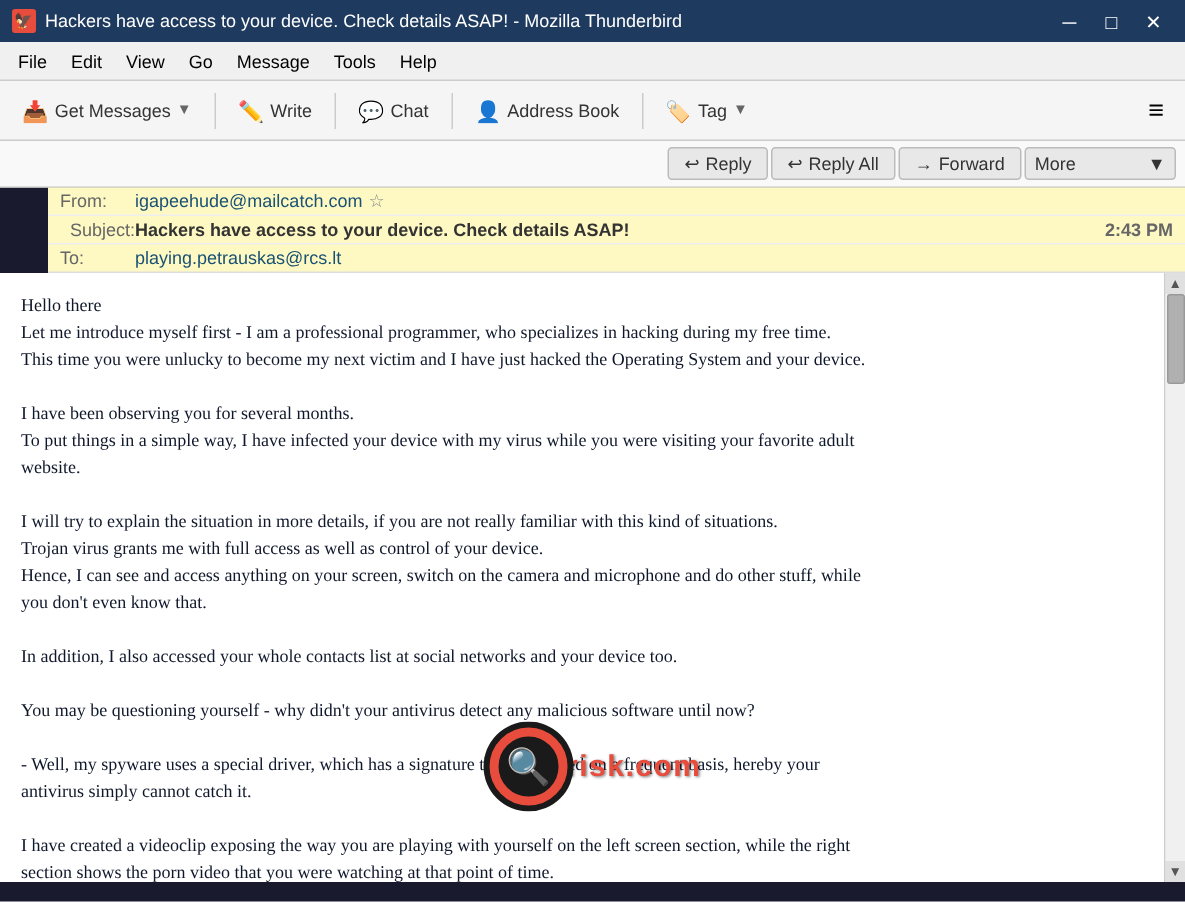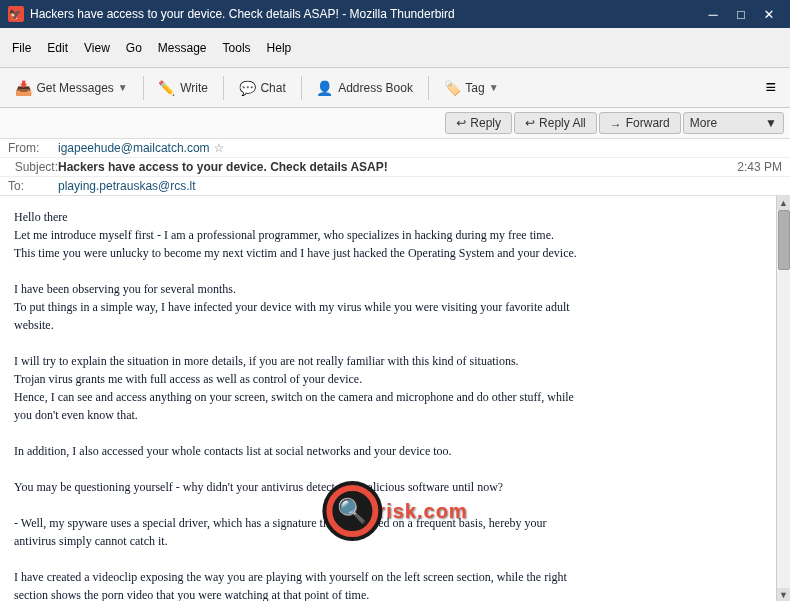--- a/index.html
+++ b/index.html
@@ -20,21 +20,21 @@
     .title-bar-icon { width: 16px; height: 16px; background: #e74c3c; border-radius: 2px; display: flex; align-items: center; justify-content: center; font-size: 10px; }
     .title-bar-controls { display: flex; gap: 2px; }
     .title-btn { width: 26px; height: 20px; background: transparent; color: #fff; border: none; cursor: pointer; font-size: 13px; display: flex; align-items: center; justify-content: center; }
 
     
     .menu-bar {
       background: #f0f0f0;
       display: flex;
       align-items: center;
       padding: 2px 4px;
-      height: 40px;
+      height: 26px;
       border-bottom: 1px solid #ccc;
       font-size: 12px;
     }
     .menu-item {
       padding: 2px 8px;
       cursor: pointer;
       border-radius: 3px;
     }
 
     
@@ -59,23 +59,24 @@
       font-size: 12px;
       color: #333;
     }
     .tb-separator { width: 1px; height: 24px; background: #ccc; margin: 0 4px; }
     .tb-icon { font-size: 14px; }
     .tb-chevron { font-size: 10px; color: #666; }
     .hamburger { margin-left: auto; font-size: 18px; cursor: pointer; padding: 4px 8px; }
 
     
     .email-header {
-      background: #ffffff;
+      background: #fef9c3;
       border-bottom: 1px solid #ddd;
       padding: 0;
+      margin-left: 32px;
     }
     .email-header-row {
       display: flex;
       align-items: center;
       padding: 2px 8px;
       border-bottom: 1px solid #eee;
       font-size: 12px;
     }
     .email-header-row:last-child { border-bottom: none; }
 
@@ -101,21 +102,21 @@
       font-size: 12px;
       color: #333;
     }
     .action-btn.more { padding: 3px 6px; gap: 48px; }
 
     .from-label { color: #666; min-width: 50px; }
     .from-value { color: #1a5276; font-weight: 500; }
     .star-icon { color: #888; margin-left: 4px; cursor: pointer; }
     .subject-label { color: #666; min-width: 50px; text-align: right; }
     .subject-value { font-weight: bold; color: #333; flex: 1; }
-    .time-value { color: #666; margin-left: auto; }
+    .time-value { color: #666; margin-left: auto; font-weight: bold; }
     .to-label { color: #666; min-width: 50px; }
     .to-value { color: #1a5276; }
 
     
     .email-body-container {
       display: flex;
       background: #fff;
       height: calc(601px - 28px - 22px - 40px - 31px - 74px);
       overflow: hidden;
     }

